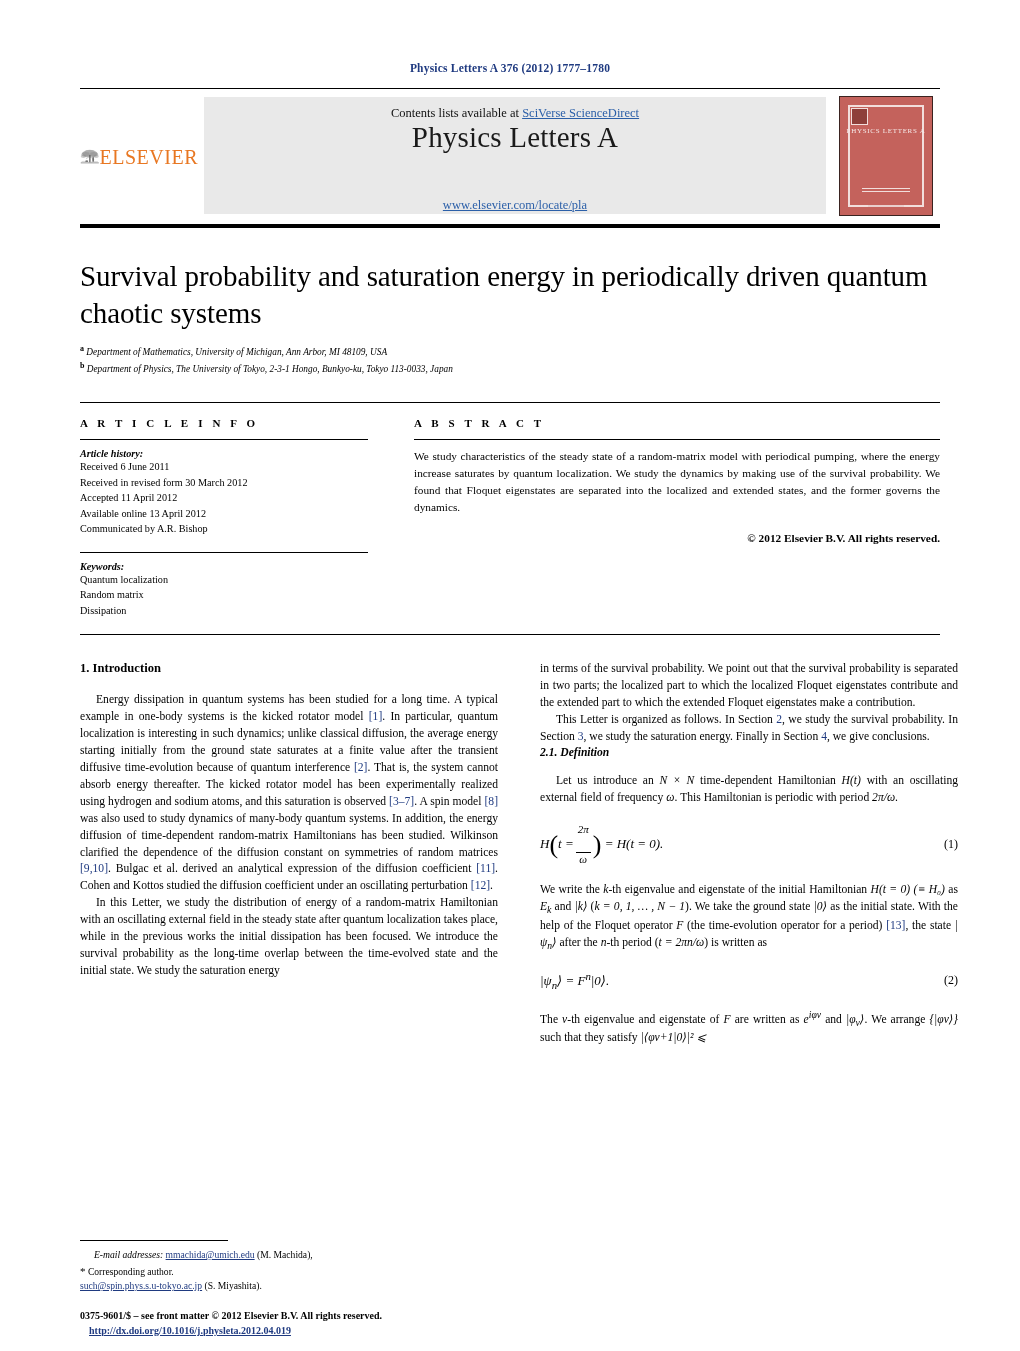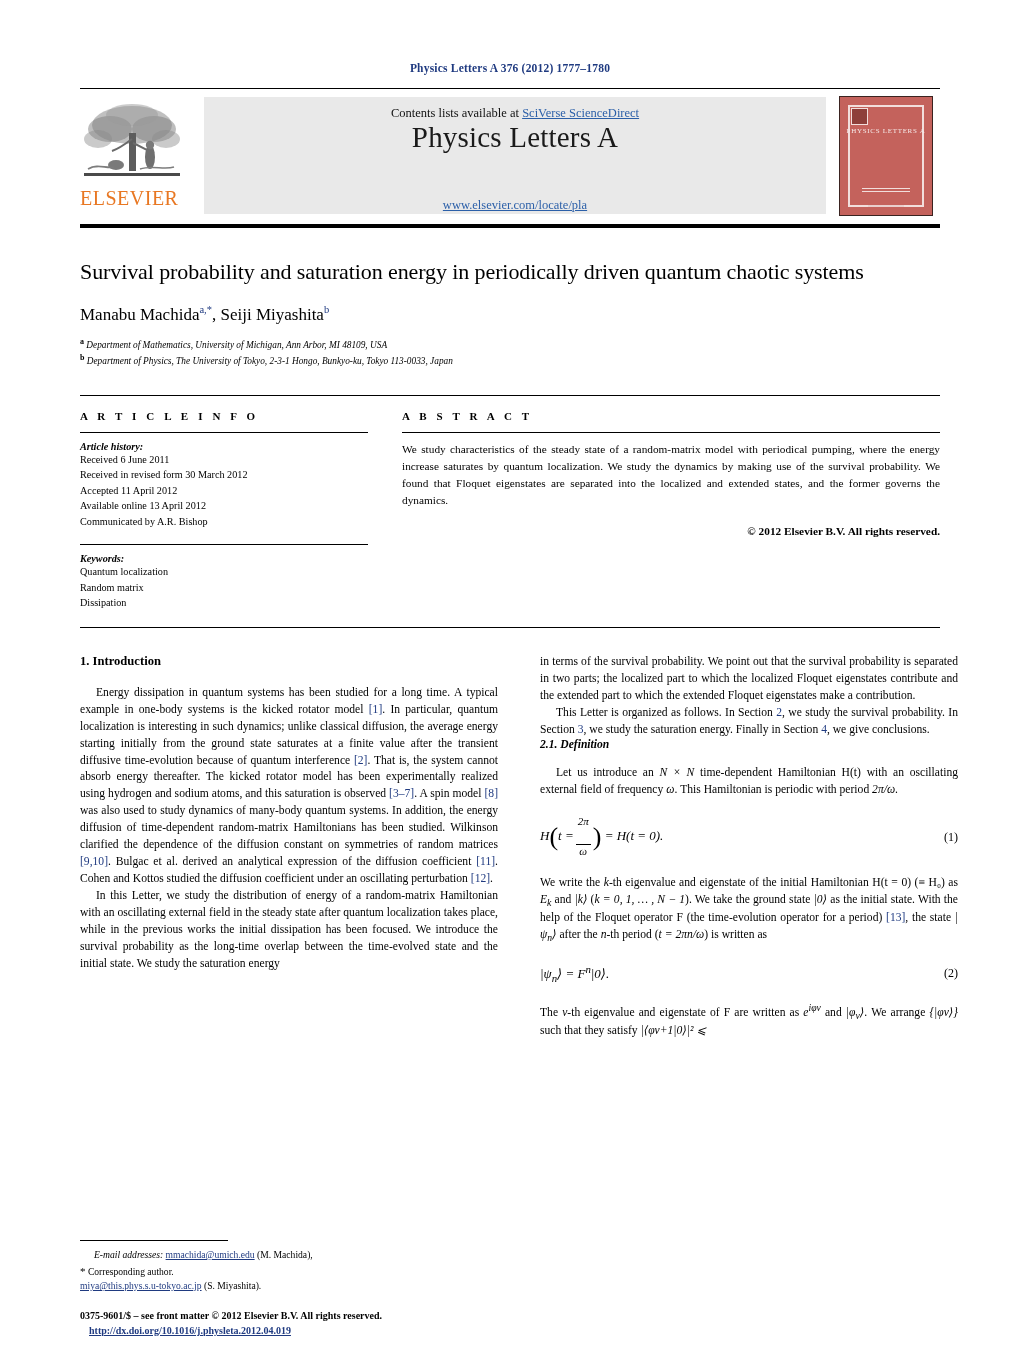--- a/index.html
+++ b/index.html
@@ -33,22 +33,22 @@
     padding-top: 8px;
     display: flex;
     align-items: stretch;
     gap: 6px;
     height: 126px;
   }
   .elsevier-block {
     width: 118px;
     flex: 0 0 118px;
     display: flex;
-    flex-direction: column;
-    align-items: flex-start;
+    flex-direction: row;
+    align-items: center;
     justify-content: flex-start;
     padding-top: 2px;
   }
   .tree-svg { display:block; }
   .elsevier-word {
     font-family: "Liberation Serif", serif;
     font-size: 20px;
     letter-spacing: .5px;
     color: #E87722;
     font-weight: 400;
@@ -110,21 +110,21 @@
   .cover-foot2 {
     position: absolute; left: 28px; right: 28px; bottom: 8px;
     height: 1.5px; background: #e9cfcd;
   }
 
   .rule-thick { margin: 10px 80px 0 80px; border-top: 4px solid #000; }
 
   
   .title-area { margin: 30px 80px 0 80px; }
   h1.doc-title {
-    font-size: 22px;
+    font-size: 29px;
     font-weight: 400;
     line-height: 1.28;
     margin: 0;
     letter-spacing: -.1px;
   }
   .authors {
     margin-top: 18px;
     font-size: 17px;
   }
   .authors sup { font-size: 10.5px; color: #1f3a80; vertical-align: super; }
@@ -137,21 +137,21 @@
   }
   .affil sup { font-style: normal; font-weight: bold; font-size: 8px; }
 
   
   .infoblock {
     margin: 26px 80px 0 80px;
     border-top: 1.2px solid #000;
     border-bottom: 1.2px solid #000;
     padding: 14px 0 16px 0;
     display: flex;
-    gap: 34px;
+    gap: 46px;
     min-height: 190px;
   }
   .col-info { width: 288px; flex: 0 0 288px; }
   .col-abs { flex: 1 1 auto; }
   .sechead {
     font-size: 11px;
     font-weight: bold;
     letter-spacing: 3.6px;
     margin-bottom: 10px;
   }
@@ -193,21 +193,21 @@
     font-size: 11.6px;
     line-height: 1.46;
     text-align: justify;
     margin: 0;
     text-indent: 16px;
     hyphens: manual;
   }
   p.body + p.body { margin-top: 0; }
   .cite { color: #1f3a80; }
   .mathi { font-style: italic; }
-  .cal { font-family: "Liberation Serif", serif; }
+  .cal { font-family: "Liberation Serif", serif; font-style: italic; }
 
   .eq-row {
     display: flex;
     align-items: center;
     justify-content: space-between;
     margin: 17px 0 17px 0;
     font-size: 13px;
   }
   .eq-body { font-style: italic; }
   .eq-num { font-style: normal; font-size: 12px; }
@@ -293,23 +293,20 @@
         <div class="cover-foot2"></div>
       </div>
     </div>
   </div>
 
   <div class="rule-thick"></div>
 
   <div class="title-area">
     <h1 class="doc-title">Survival probability and saturation energy in periodically driven quantum chaotic systems</h1>
 
-    <div class="authors">
-      <span>Manabu Machida</span><sup class="star">a,*</sup><span>, </span><span>Seiji Miyashita</span><sup>b</sup>
-    </div>
 
     <div class="affil">
       <div><sup>a</sup> <span>Department of Mathematics, University of Michigan, Ann Arbor, MI 48109, USA</span></div>
       <div><sup>b</sup> <span>Department of Physics, The University of Tokyo, 2-3-1 Hongo, Bunkyo-ku, Tokyo 113-0033, Japan</span></div>
     </div>
   </div>
 
   <div class="infoblock">
 
     <div class="col-info">
@@ -378,21 +375,21 @@
       </div>
 
       <p class="body" style="text-indent:0"><span>The </span><span class="mathi">ν</span><span>-th eigenvalue and eigenstate of </span><span class="cal">F</span><span> are written as </span><span class="mathi">e</span><sup class="mathi">iφν</sup><span> and </span><span class="mathi">|φ</span><sub class="mathi">ν</sub><span class="mathi">⟩</span><span>. We arrange </span><span class="mathi">{|φν⟩}</span><span> such that they satisfy </span><span class="mathi">|⟨φν+1|0⟩|² ⩽</span></p>
     </div>
   </div>
 
   <div class="footnote">
     <div class="rule"></div>
     <div style="padding-left:14px"><span class="fn-italic">E-mail addresses:</span> <a class="link" href="#">mmachida@umich.edu</a> <span>(M. Machida),</span></div>
     <div><span style="font-size:11px">*</span> <span>Corresponding author.</span></div>
-    <div><a class="link" href="#">miya@this.phys.s.u-tokyo.ac.jp</a> <span>(S. Miyashita).</span></div>
+    <div><a class="link" href="#">such@spin.phys.s.u-tokyo.ac.jp</a> <span>(S. Miyashita).</span></div>
 
     <div class="imprint">
       <div>0375-9601/$ – see front matter  © 2012 Elsevier B.V. All rights reserved.</div>
       <a class="doi" href="#">http://dx.doi.org/10.1016/j.physleta.2012.04.019</a>
     </div>
   </div>
 
 </div>
 
 </body></html>

